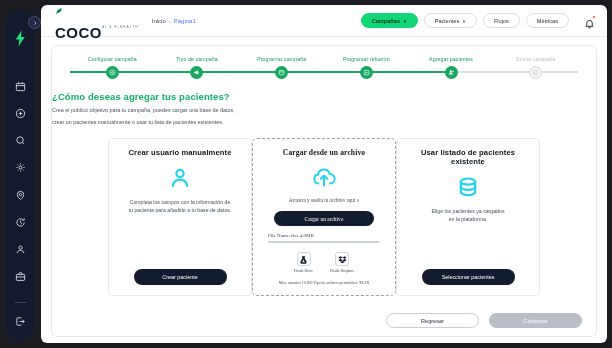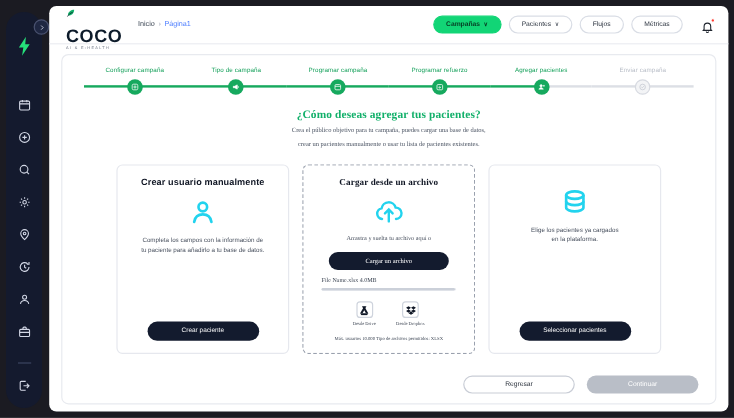--- a/index.html
+++ b/index.html
@@ -48,21 +48,21 @@
     background: #ffffff;
     border-radius: 6px;
   }
   
   .topbar {
     position: relative; height: 32px;
     display: flex; align-items: center;
     padding: 0 12px 0 14px;
     border-bottom: 1px solid #ebedf2;
   }
-  .logo { display: flex; flex-direction: column; line-height: 1; margin-top: 24px; }
+  .logo { display: flex; flex-direction: row; line-height: 1; margin-top: 24px; }
   .logo-word {
     font-size: 15px; font-weight: 700; letter-spacing: .5px;
     color: #0d1b2a; position: relative; display: flex; align-items: center;
   }
   .logo-leaf {
     position: absolute; left: 13.5px; top: 1.5px;
     width: 8px; height: 8px;
   }
   .logo-sub {
     font-size: 3.2px; letter-spacing: 1.1px; color: #6d7584;
@@ -132,30 +132,30 @@
     position: absolute; top: 15px; height: 1.6px; background: #16a95e;
     z-index: 1;
   }
   .step .bar-l { left: 0; right: 50%; }
   .step .bar-r { left: 50%; right: 0; }
   .step.inactive .bar-l, .step.inactive .bar-r,
   .step.lastactive .bar-r { background: #dcdfe5; }
   .step:first-child .bar-l { background: #16a95e; }
   .step:last-child .bar-r { background: #dcdfe5; }
   
-  .heading { text-align: center; margin-top: 12px; font-family: Liberation Serif, serif; }
+  .heading { margin-top: 12px; }
   .heading h1 {
     font-size: 9.5px; font-weight: 700; color: #12b06a; letter-spacing: .1px;
   }
   .heading p {
     font-size: 5.4px; color: #4b5463; line-height: 1.55; margin-top: 4px;
   }
   
   .cards {
-    display: flex; justify-content: center; gap: 11px;
+    display: flex; justify-content: center; 
     margin-top: 11px; padding: 0 12px;
   }
   .card {
     width: 144px; min-height: 142px;
     border: 1px solid #e6e8ee; border-radius: 5px;
     padding: 9px 10px 10px 10px;
     display: flex; flex-direction: column; align-items: center;
     background: #fff;
   }
   .card.dashed { border: 1px dashed #9aa1ae; font-family: Liberation Serif, serif; }
@@ -479,20 +479,21 @@
                 </svg>
               </div>
               <div class="provider-label">Desde Dropbox</div>
             </div>
           </div>
 
           <div class="card-note">Máx. usuarios 10.000 Tipo de archivos permitidos: XLSX</div>
         </div>
 
         <div class="card">
+          <div class="card-title">Usar listado de pacientes existente</div>
           <div class="card-icon">
             <svg width="24" height="24" viewBox="0 0 24 24" fill="none" stroke="currentColor" stroke-width="2.2">
               <ellipse cx="12" cy="6.6" rx="7.2" ry="3.1"></ellipse>
               <path d="M4.8 6.6v5.2c0 1.7 3.2 3.1 7.2 3.1s7.2-1.4 7.2-3.1V6.6"></path>
               <path d="M4.8 11.8v5.2c0 1.7 3.2 3.1 7.2 3.1s7.2-1.4 7.2-3.1v-5.2"></path>
             </svg>
           </div>
           <div class="card-desc">
             <span>Elige los pacientes ya cargados</span><br>
             <span>en la plataforma.</span>

